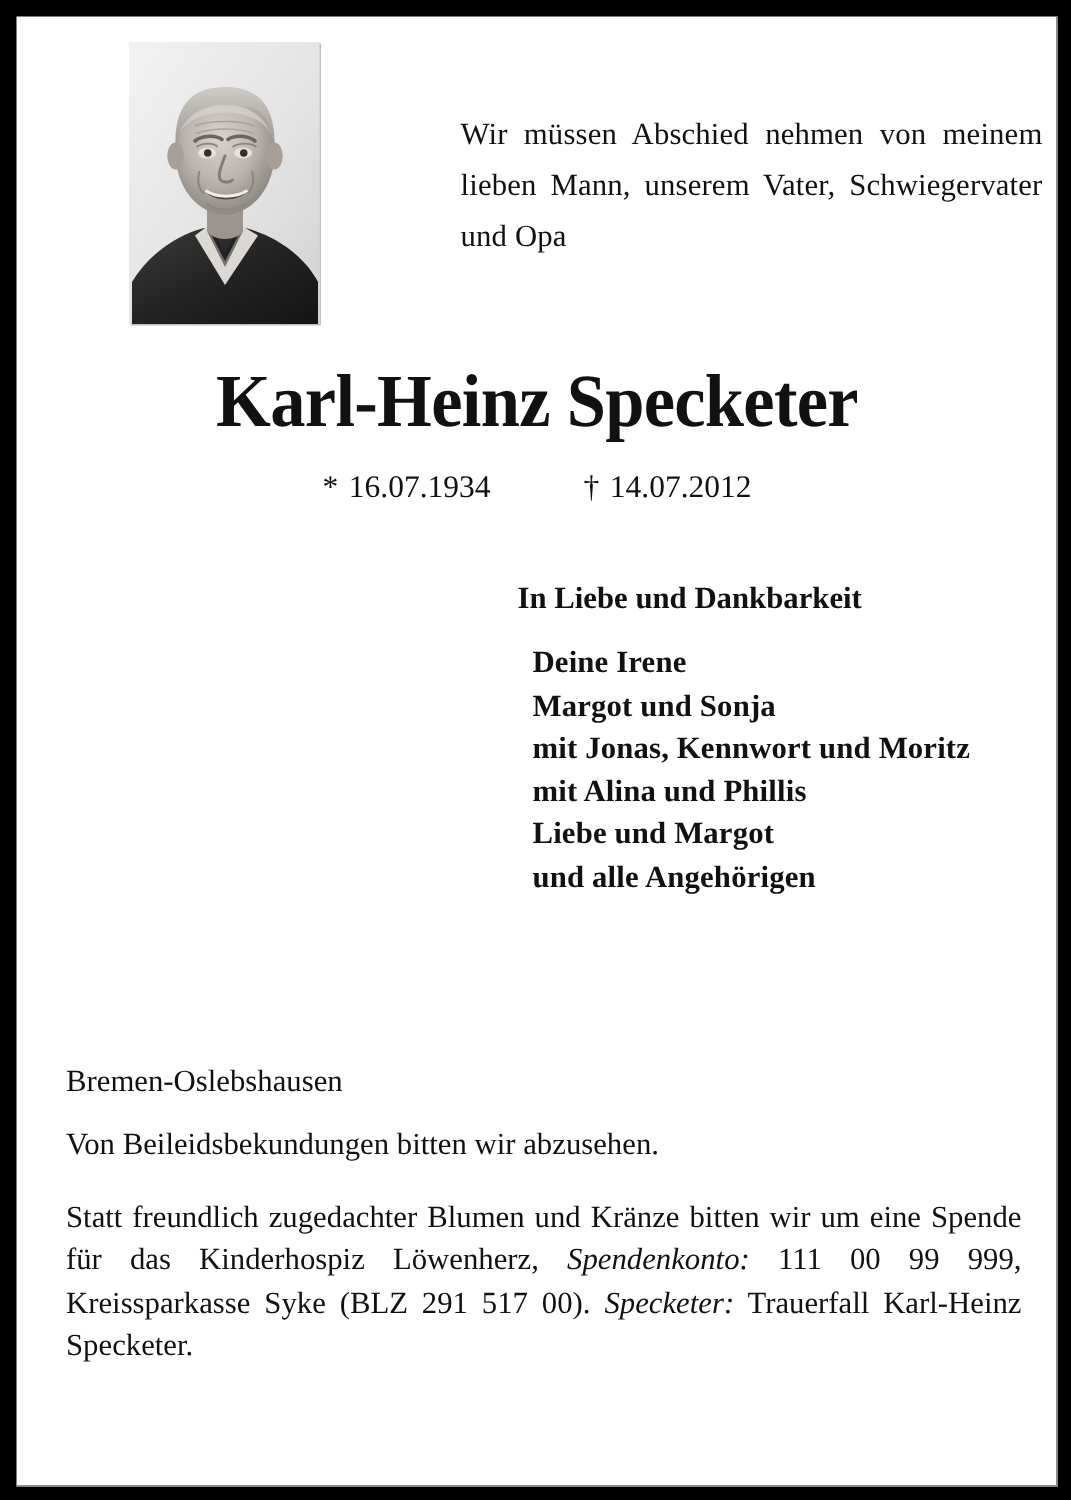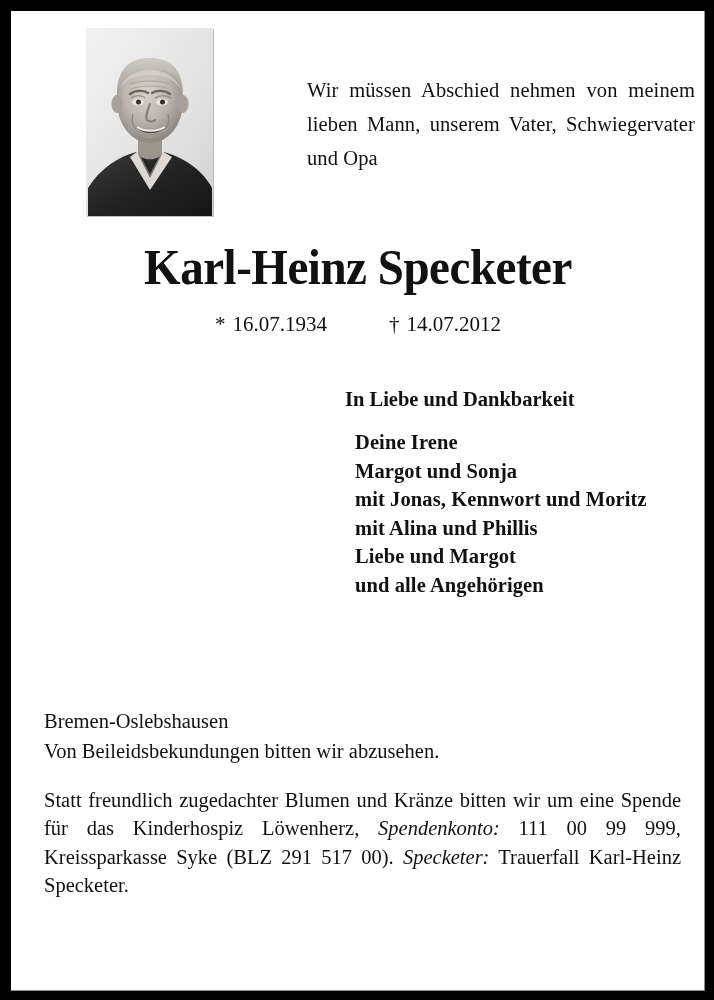--- a/index.html
+++ b/index.html
@@ -145,21 +145,21 @@
   }
 
   
   .footer {
     position: absolute;
     left: 33px;
     top: 726px;
     width: 637px;
   }
   .footer p {
-    margin: 0 0 20px 0;
+    margin: 12px 0 20px 0;
     font-size: 20.5px;
     line-height: 28.5px;
     text-align: justify;
     text-align-last: left;
   }
   .footer p:last-child { margin-bottom: 0; }
   .footer .bi { font-weight: 400; font-style: italic; }
 </style>
 </head>
 <body>

